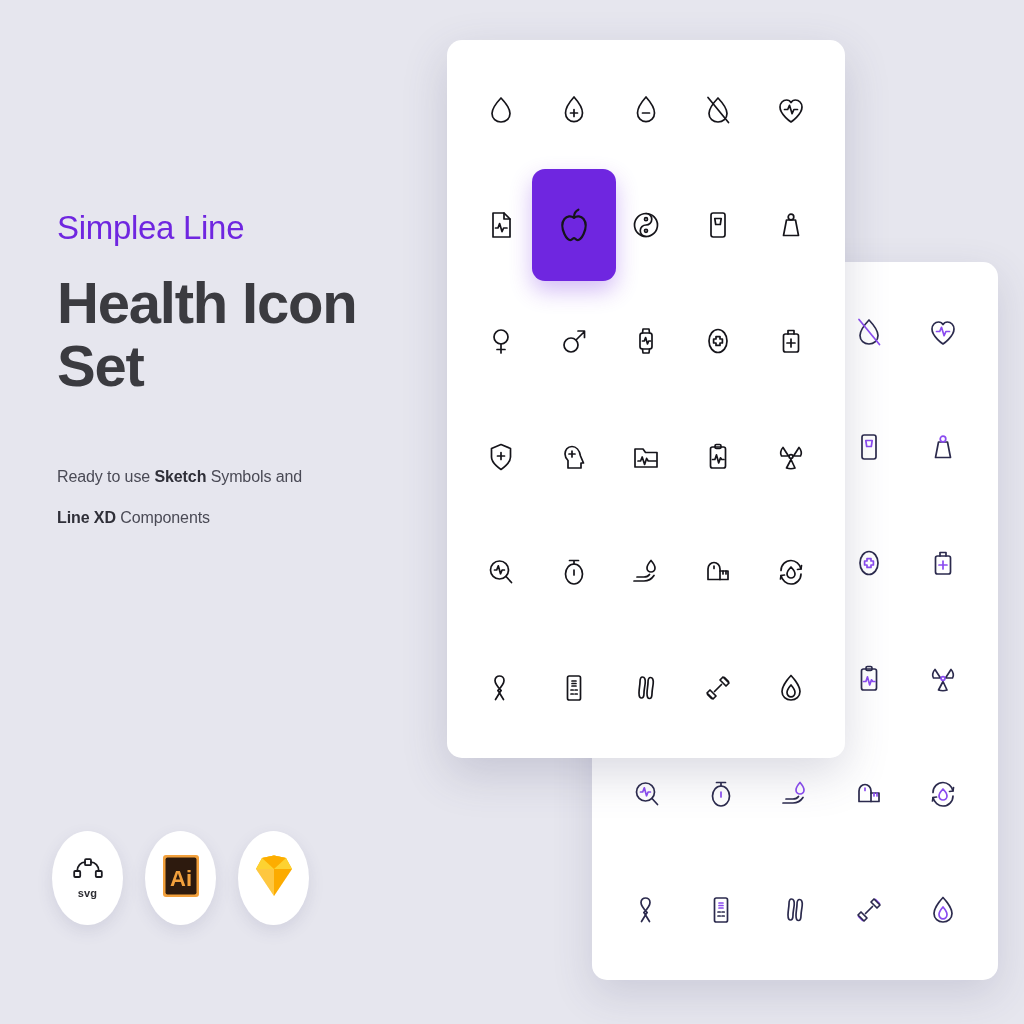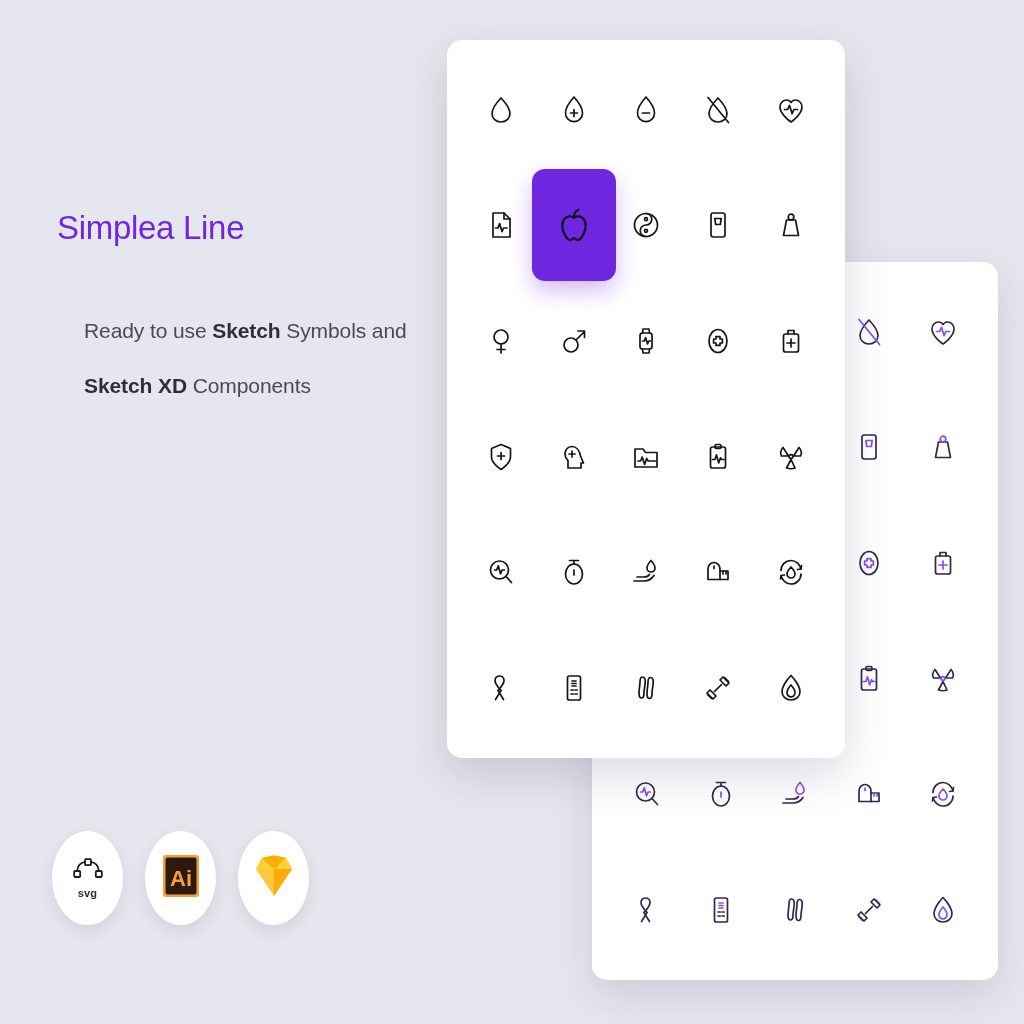--- a/index.html
+++ b/index.html
@@ -37,25 +37,24 @@
     font-size: 58px;
     font-weight: 700;
     color: #3b3b40;
     line-height: 1.08;
     letter-spacing: -1.2px;
     max-width: 305px;
   }
 
   #subcopy {
     margin-top: 58px;
-    font-size: 21px;
+    font-size: 16px;
     color: #4a4a55;
     line-height: 2.6;
     letter-spacing: -0.1px;
-    margin-left: 27px;
   }
   #subcopy .em { font-weight: 700; color: #2f2f38; }
 
   
   #badges {
     position: absolute;
     left: 52px;
     top: 831px;
     display: flex;
     gap: 22px;
@@ -143,26 +142,27 @@
     position: relative;
     stroke: #ffffff;
     stroke-width: 1.9;
   }
 </style>
 </head>
 <body>
 
 <div id="left-panel">
   <div id="eyebrow">Simplea Line</div>
+  <h1 id="headline">Health Icon Set</h1>
   <div id="subcopy">
     <div>
       <span>Ready to use </span><span class="em">Sketch</span><span> Symbols and</span>
     </div>
     <div>
-      <span class="em">Sketch XD</span><span> Components</span>
+      <span class="em">Line XD</span><span> Components</span>
     </div>
   </div>
 </div>
 
 <div id="badges">
 
   <div class="badge">
     <div class="badge-inner">
       <span>
         <svg width="30" height="24" viewBox="0 0 30 24" fill="none" stroke="#1b1b21" stroke-width="1.8" stroke-linecap="round" stroke-linejoin="round">

